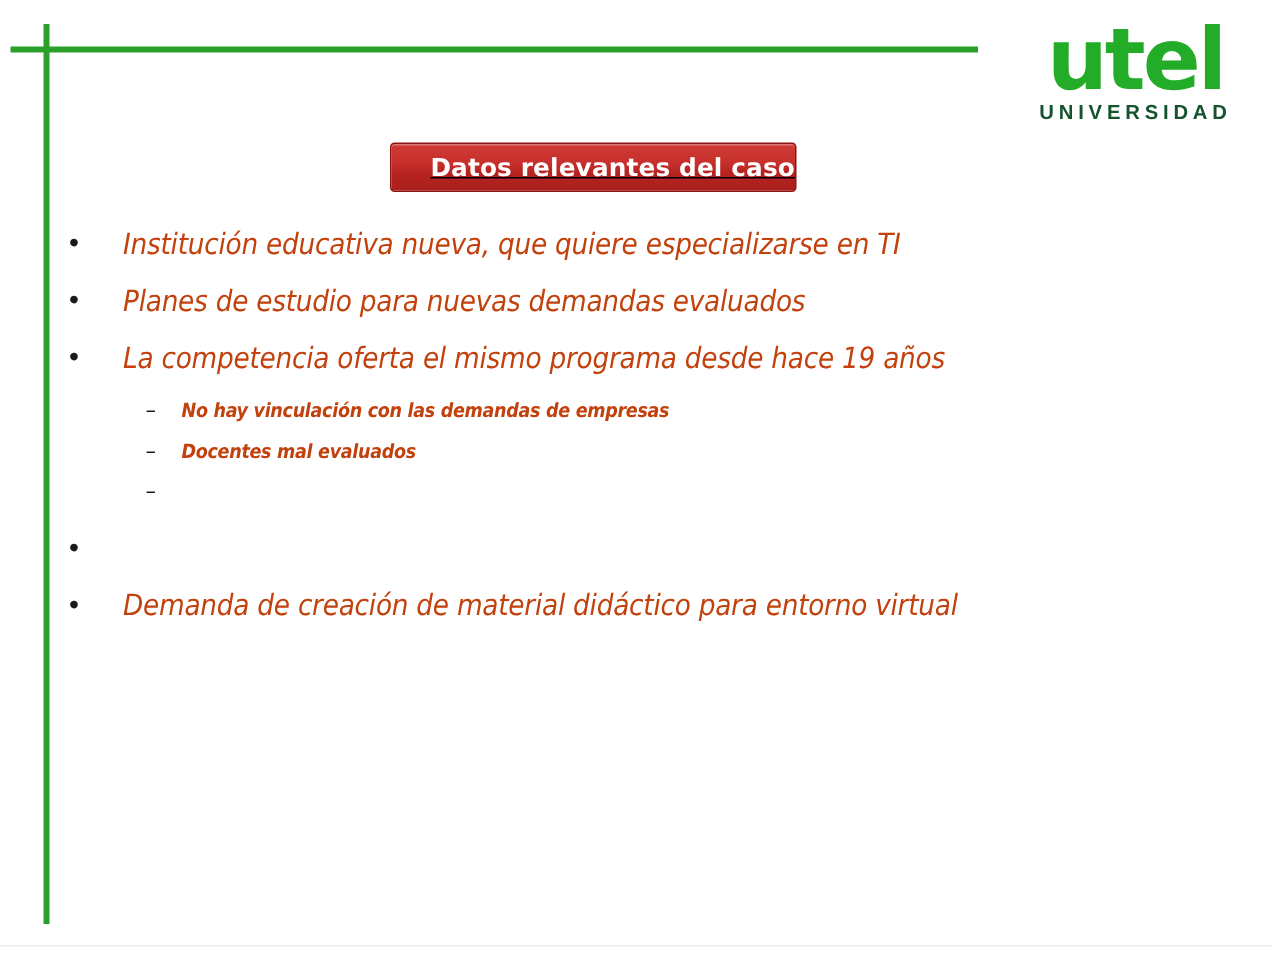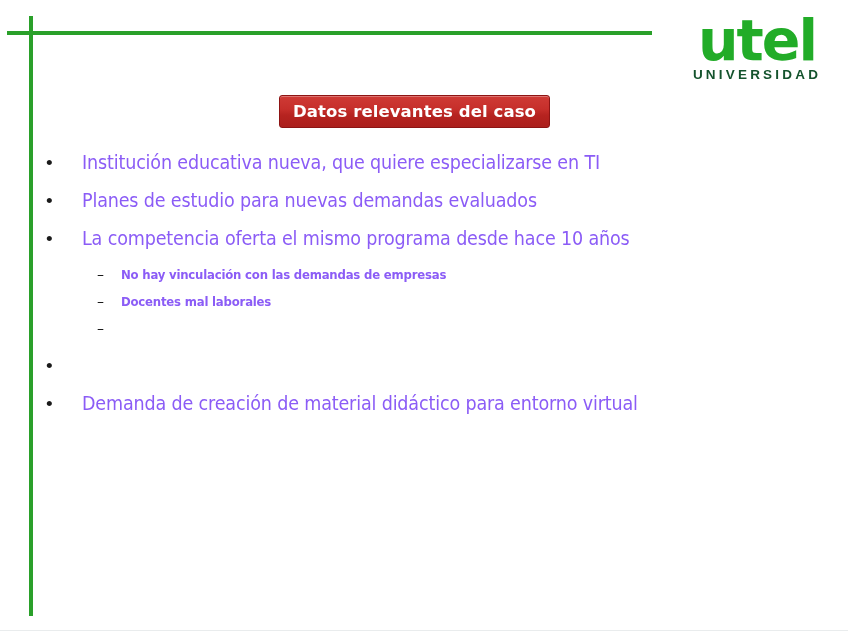--- a/index.html
+++ b/index.html
@@ -71,36 +71,37 @@
     font-size: 13.5px;
     font-weight: bold;
     letter-spacing: 3.2px;
     color: #14532d;
     text-transform: uppercase;
   }
 
   
   .title-banner {
     position: absolute;
-    left: 279px;
+    left: 260px;
     top: 95px;
     width: 271px;
     height: 33px;
     box-sizing: border-box;
     border: 1px solid #8d1414;
     border-radius: 3px;
     background: linear-gradient(to bottom,
                 #cf3a35 0%,
                 #c62f2b 42%,
                 #b62320 62%,
                 #ab1f1c 100%);
     box-shadow: inset 0 1px 0 rgba(255,255,255,0.30);
     display: flex;
     align-items: center;
-    justify-content: center;
+    justify-content: flex-end;
+    text-decoration: underline;
   }
   .title-banner-text {
     font-family: "DejaVu Sans", sans-serif;
     font-size: 16.5px;
     font-weight: bold;
     color: #ffffff;
     letter-spacing: 0.1px;
     white-space: nowrap;
   }
 
@@ -134,21 +135,22 @@
     font-size: 19px;
     line-height: 30px;
   }
   .lvl2 .marker {
     width: 24px;
     font-family: "DejaVu Sans", sans-serif;
     font-size: 14px;
     line-height: 25px;
   }
   .txt {
-    color: #8b5cf6;
+    color: #c2410c;
+    font-style: italic;
   }
   .lvl1 .txt {
     font-family: "DejaVu Sans Condensed", "Liberation Sans Narrow", "Liberation Sans", sans-serif;
     font-size: 19.5px;
     line-height: 30px;
     letter-spacing: -0.15px;
   }
   .lvl2 .txt {
     font-family: "DejaVu Sans Condensed", "Liberation Sans Narrow", "Liberation Sans", sans-serif;
     font-size: 13px;
@@ -183,30 +185,30 @@
       <div class="bullet-row lvl1">
         <span class="marker">•</span>
         <span class="txt">Institución educativa nueva, que quiere especializarse en TI</span>
       </div>
       <div class="bullet-row lvl1">
         <span class="marker">•</span>
         <span class="txt">Planes de estudio para nuevas demandas evaluados</span>
       </div>
       <div class="bullet-row lvl1">
         <span class="marker">•</span>
-        <span class="txt">La competencia oferta el mismo programa desde hace 10 años</span>
+        <span class="txt">La competencia oferta el mismo programa desde hace 19 años</span>
       </div>
       <div class="group-sub">
         <div class="bullet-row lvl2">
           <span class="marker">–</span>
           <span class="txt">No hay vinculación con las demandas de empresas</span>
         </div>
         <div class="bullet-row lvl2">
           <span class="marker">–</span>
-          <span class="txt">Docentes mal laborales</span>
+          <span class="txt">Docentes mal evaluados</span>
         </div>
         <div class="bullet-row lvl2">
           <span class="marker">–</span>
         </div>
       </div>
       <div class="bullet-row lvl1">
         <span class="marker">•</span>
       </div>
       <div class="bullet-row lvl1">
         <span class="marker">•</span>

